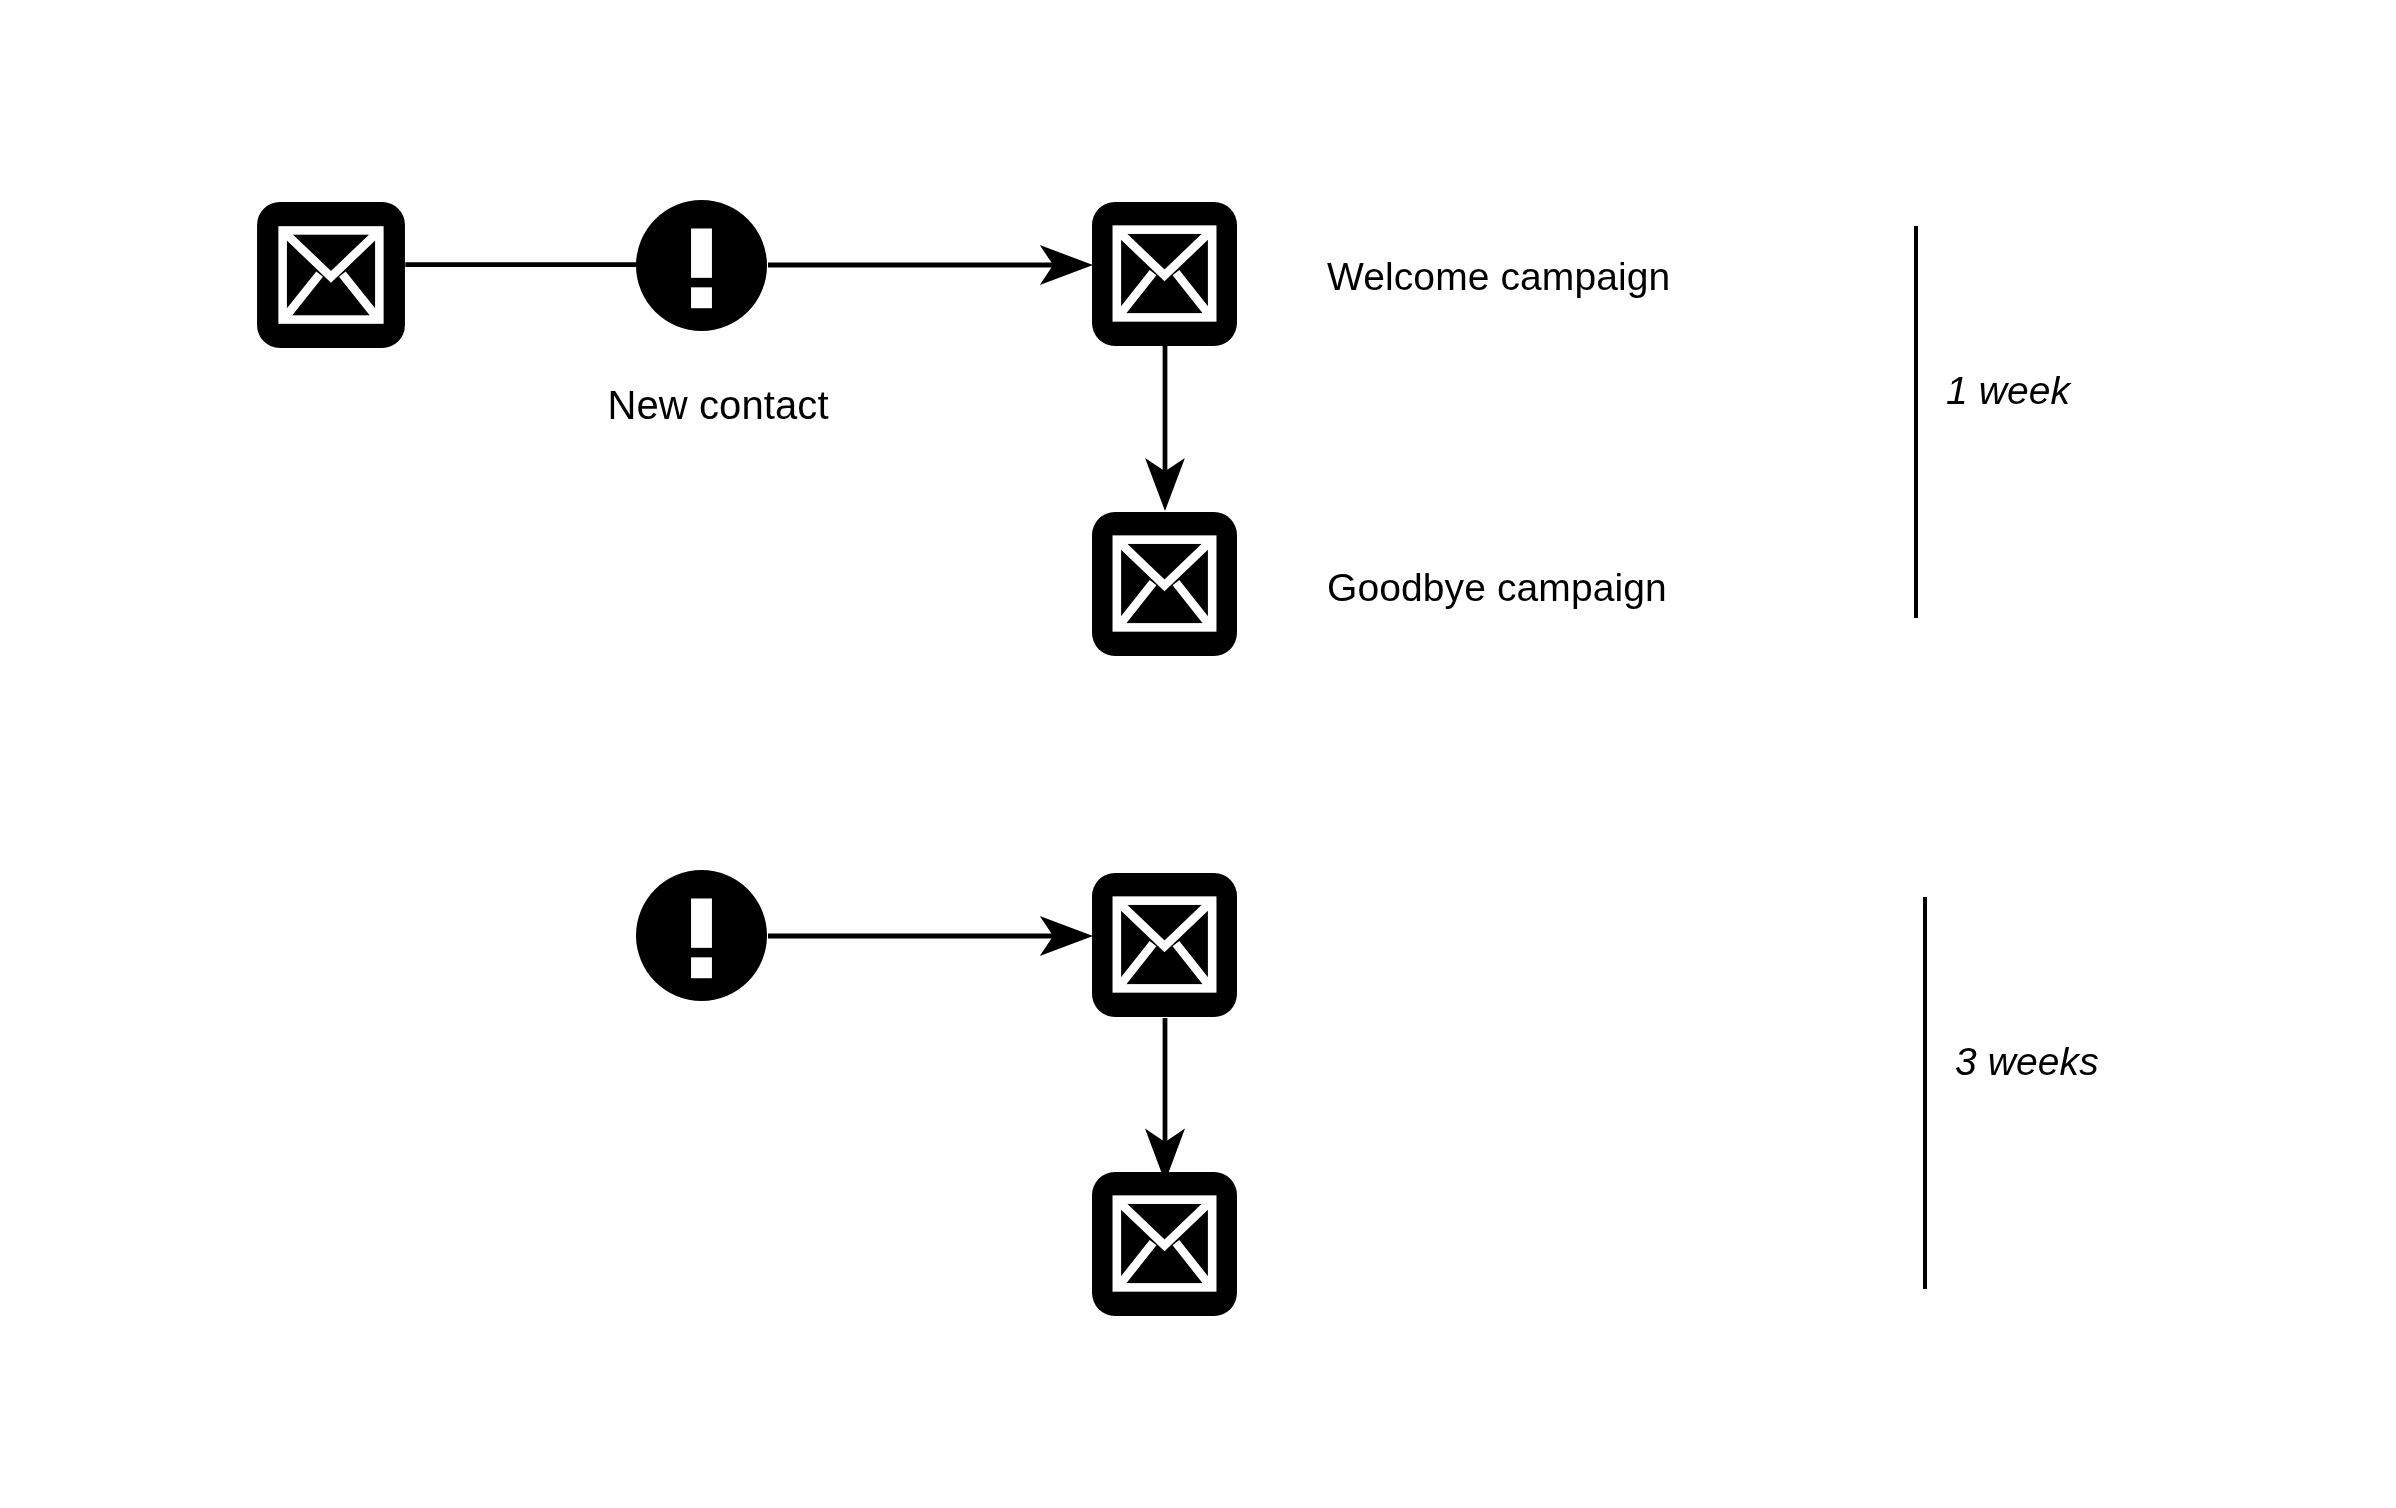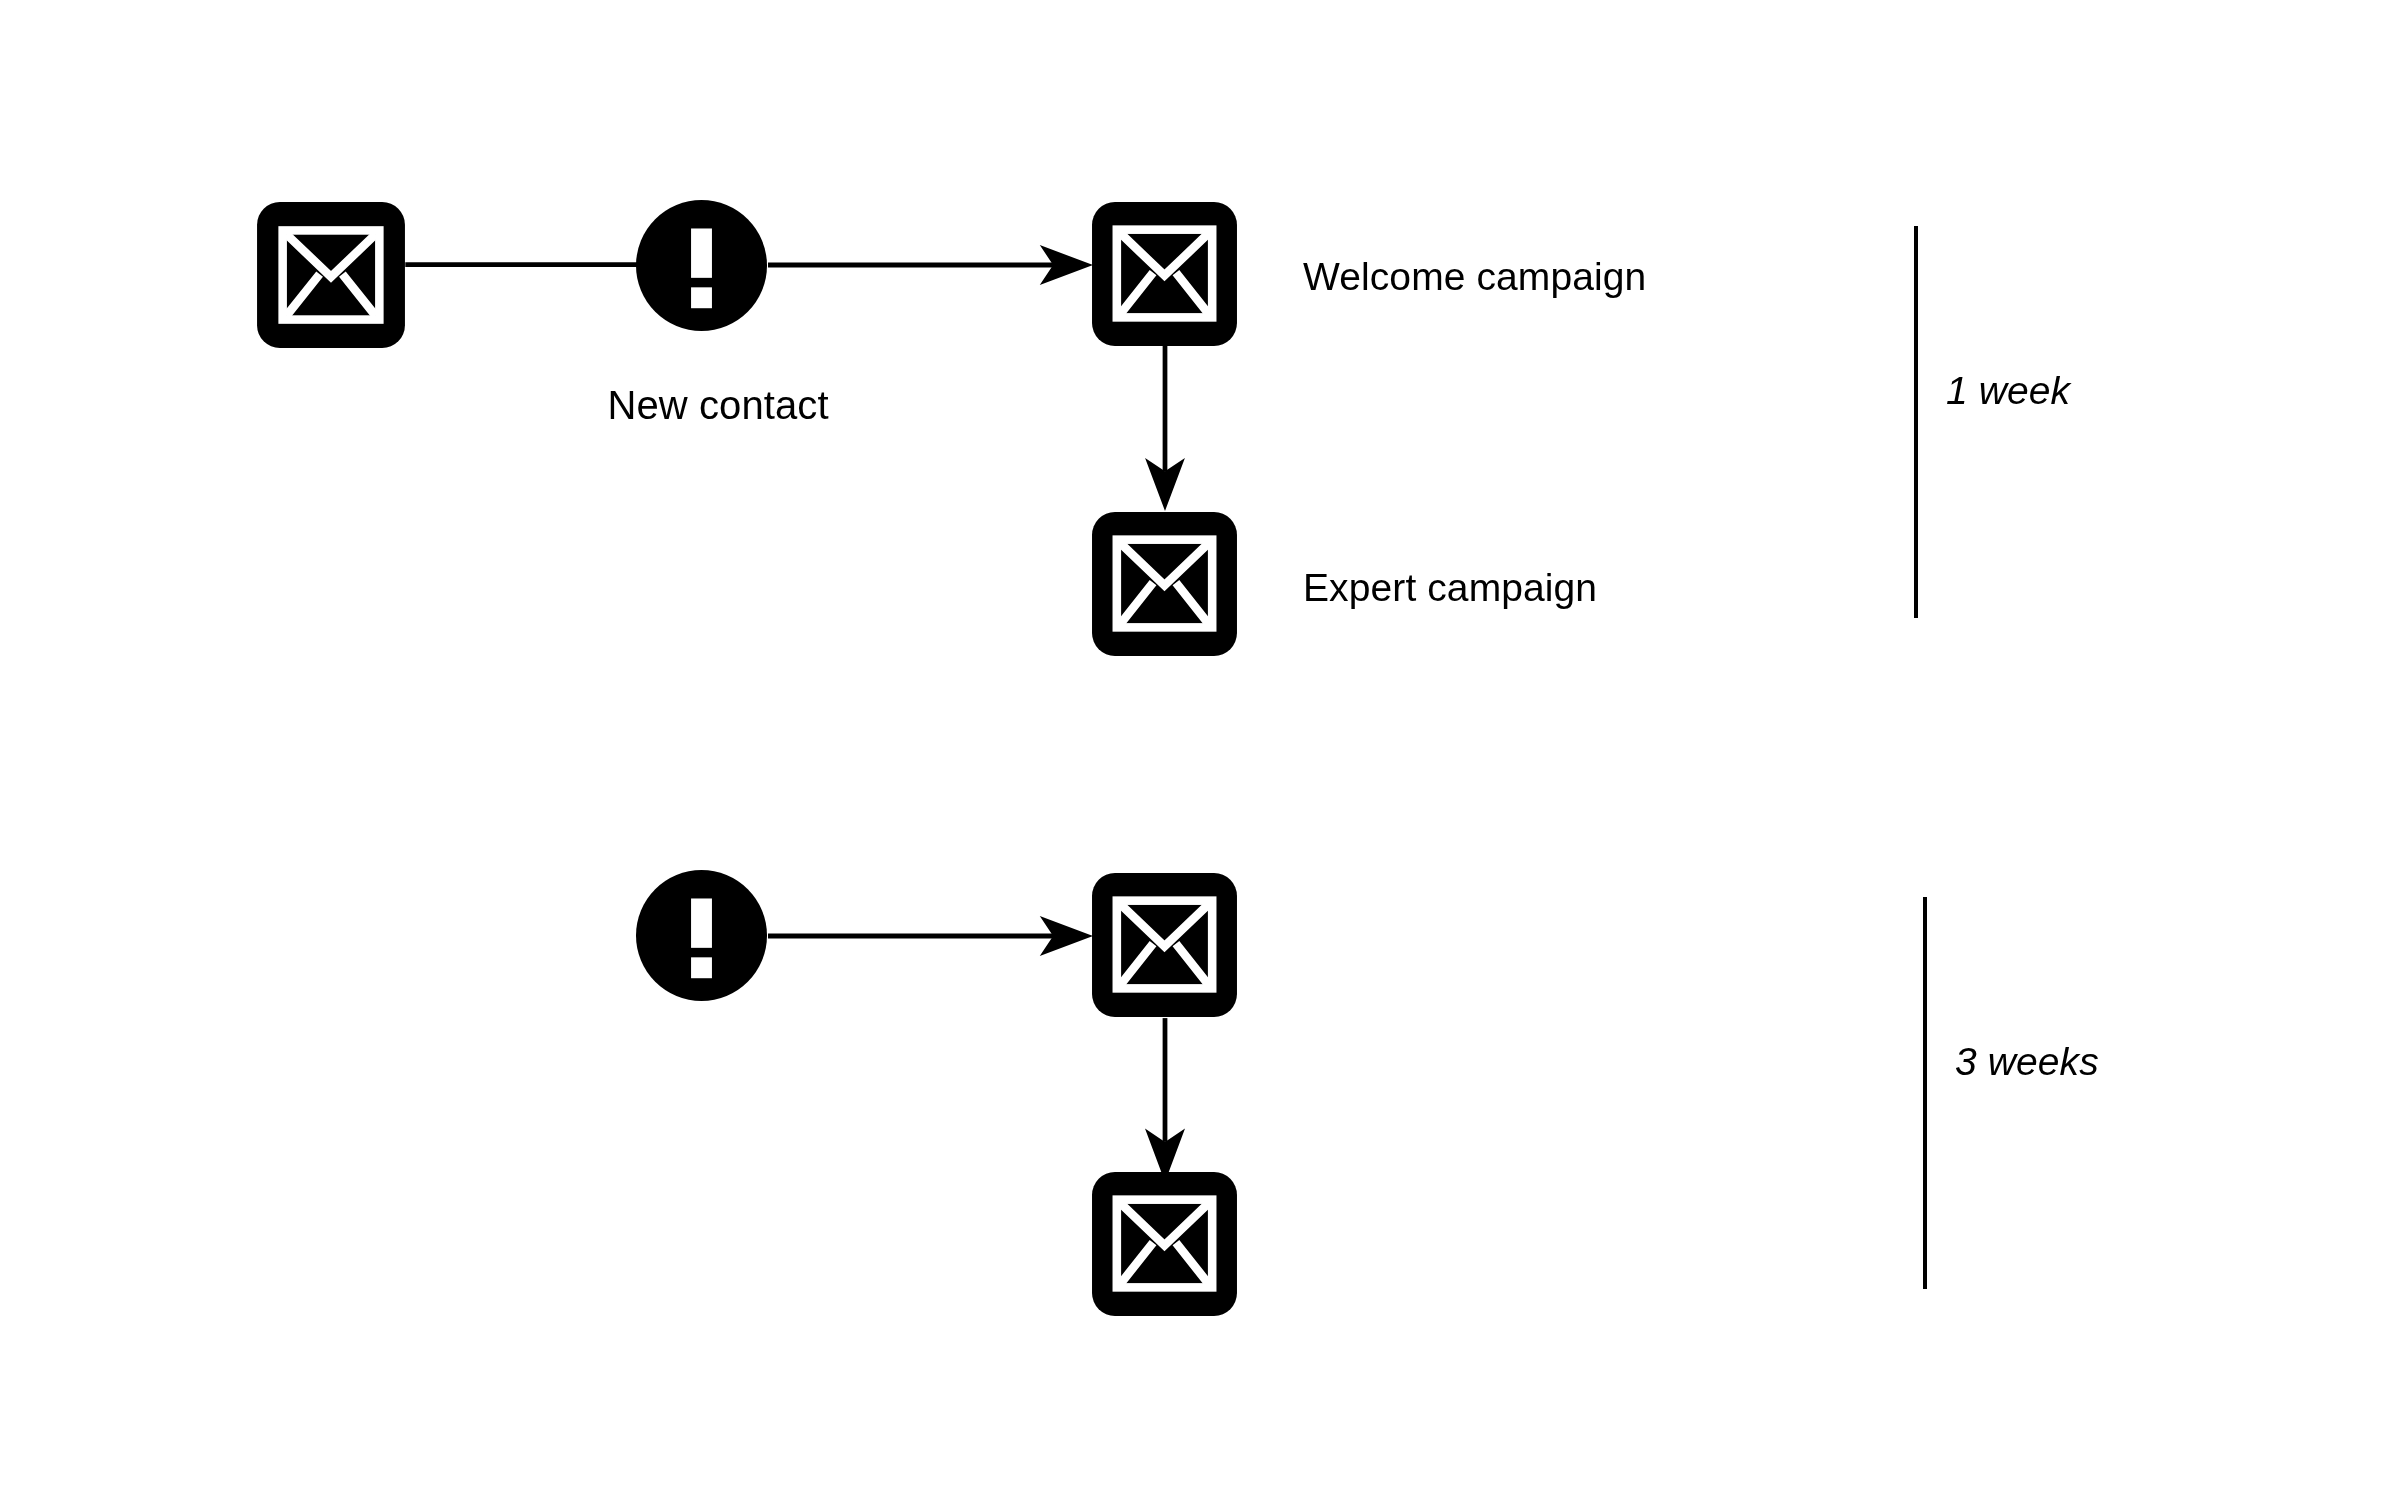--- a/index.html
+++ b/index.html
@@ -45,20 +45,21 @@
   .label.centered {
     text-align: center;
     transform: translateX(-50%);
   }
   .label.node-name {
     font-size: 40px;
   }
   .label.side-name {
     font-size: 39px;
     text-align: left;
+    margin-left: 24px;
   }
   .label.bracket-name {
     font-size: 39px;
     text-align: left;
     font-style: italic;
   }
 
   
   .bracket-line {
     position: absolute;
@@ -120,21 +121,21 @@
   </div>
 
   <div class="node-icon" style="left:1092px; top:512px;">
     <svg width="145" height="144" viewBox="0 0 152 151" aria-hidden="true">
       <rect x="0" y="0" width="152" height="151" rx="24" ry="24" fill="#000000"></rect>
       <rect x="26" y="29" width="100" height="92" fill="none" stroke="#ffffff" stroke-width="9"></rect>
       <path d="M30 33 L76 77 L122 33" fill="none" stroke="#ffffff" stroke-width="9" stroke-linejoin="miter"></path>
       <path d="M30 117 L64 74 M122 117 L88 74" fill="none" stroke="#ffffff" stroke-width="9"></path>
     </svg>
   </div>
-  <div class="label side-name" style="left:1303px; top:563px;">Expert campaign</div>
+  <div class="label side-name" style="left:1303px; top:563px;">Goodbye campaign</div>
 
   <div class="bracket-line" style="left:1914px; top:226px; height:392px;"></div>
   <div class="label bracket-name" style="left:1946px; top:366px;">1 week</div>
 
   <div class="node-icon" style="left:636px; top:870px;">
     <svg width="131" height="131" viewBox="0 0 138 138" aria-hidden="true">
       <circle cx="69" cy="69" r="69" fill="#000000"></circle>
       <rect x="58" y="30" width="22" height="52" fill="#ffffff"></rect>
       <rect x="58" y="92" width="22" height="22" fill="#ffffff"></rect>
     </svg>

